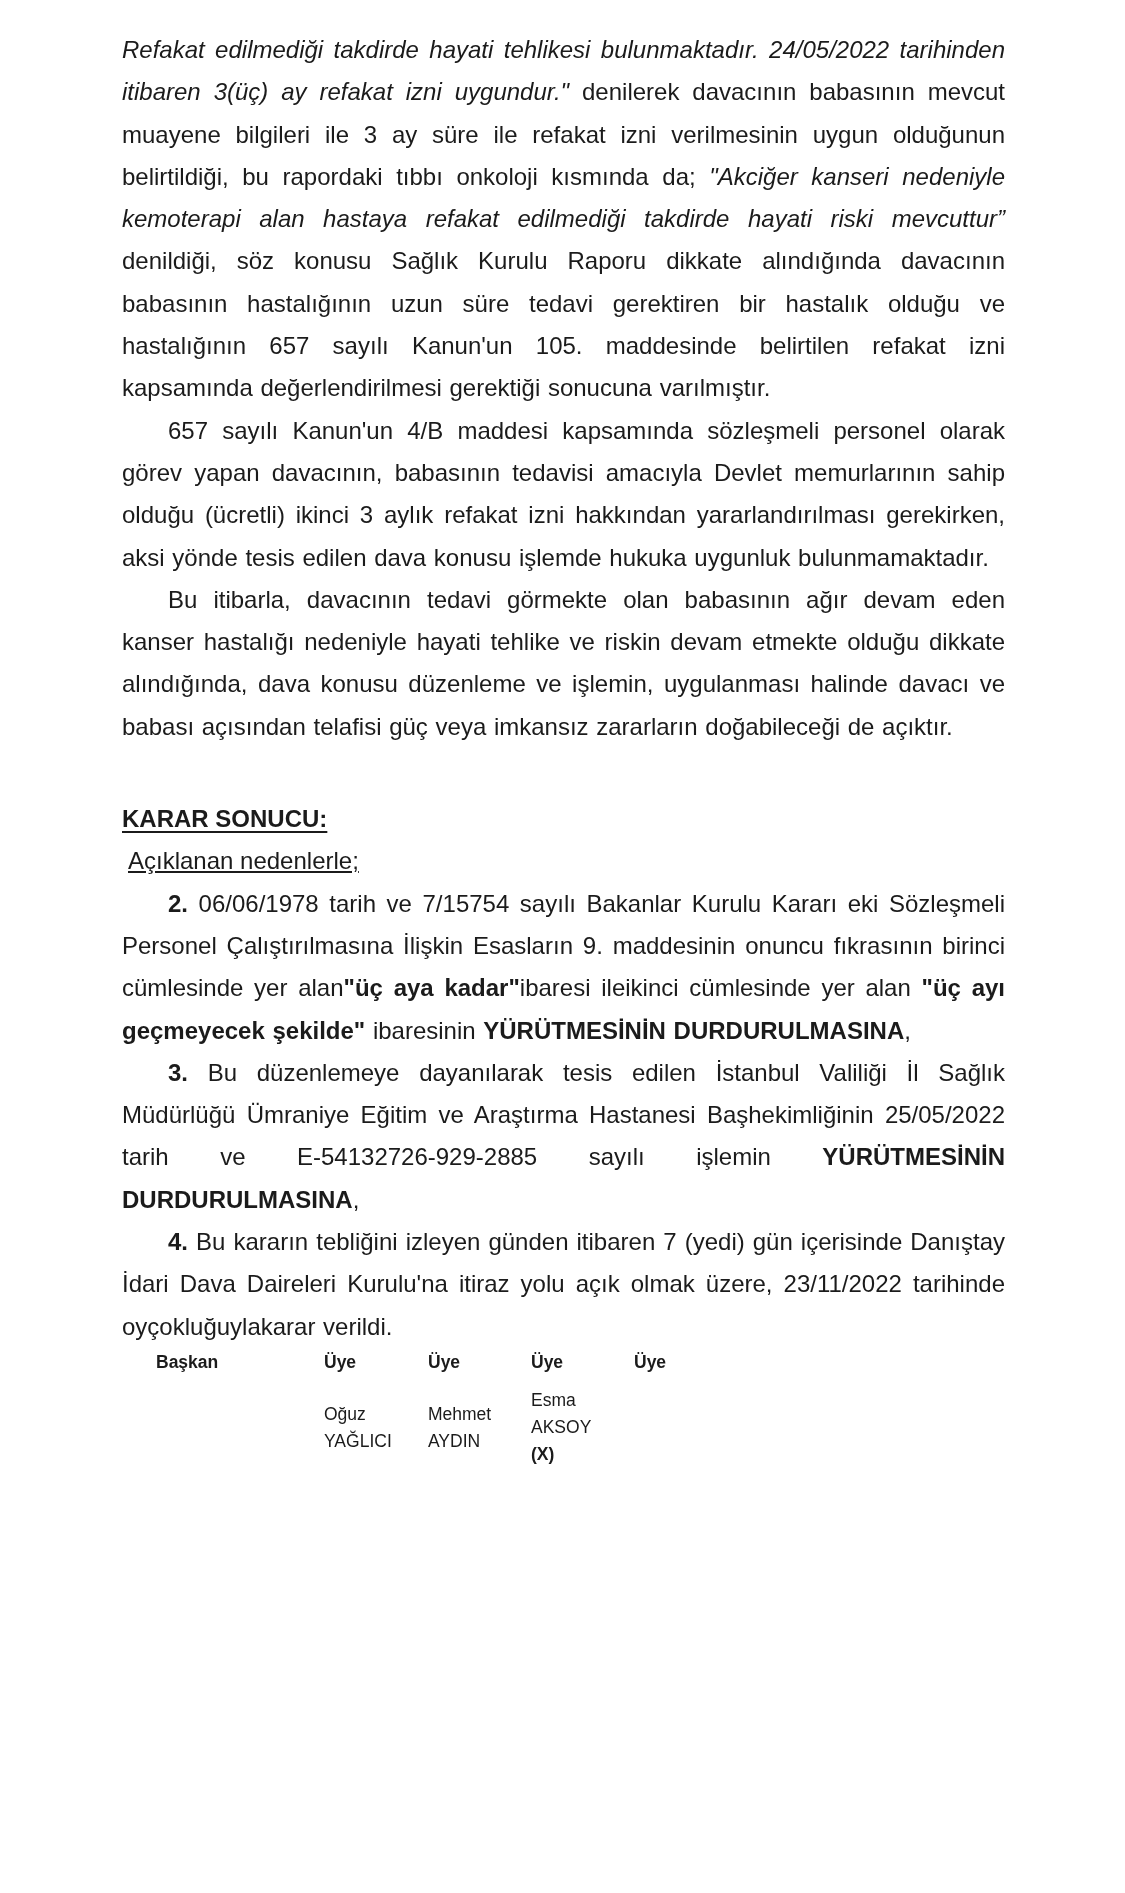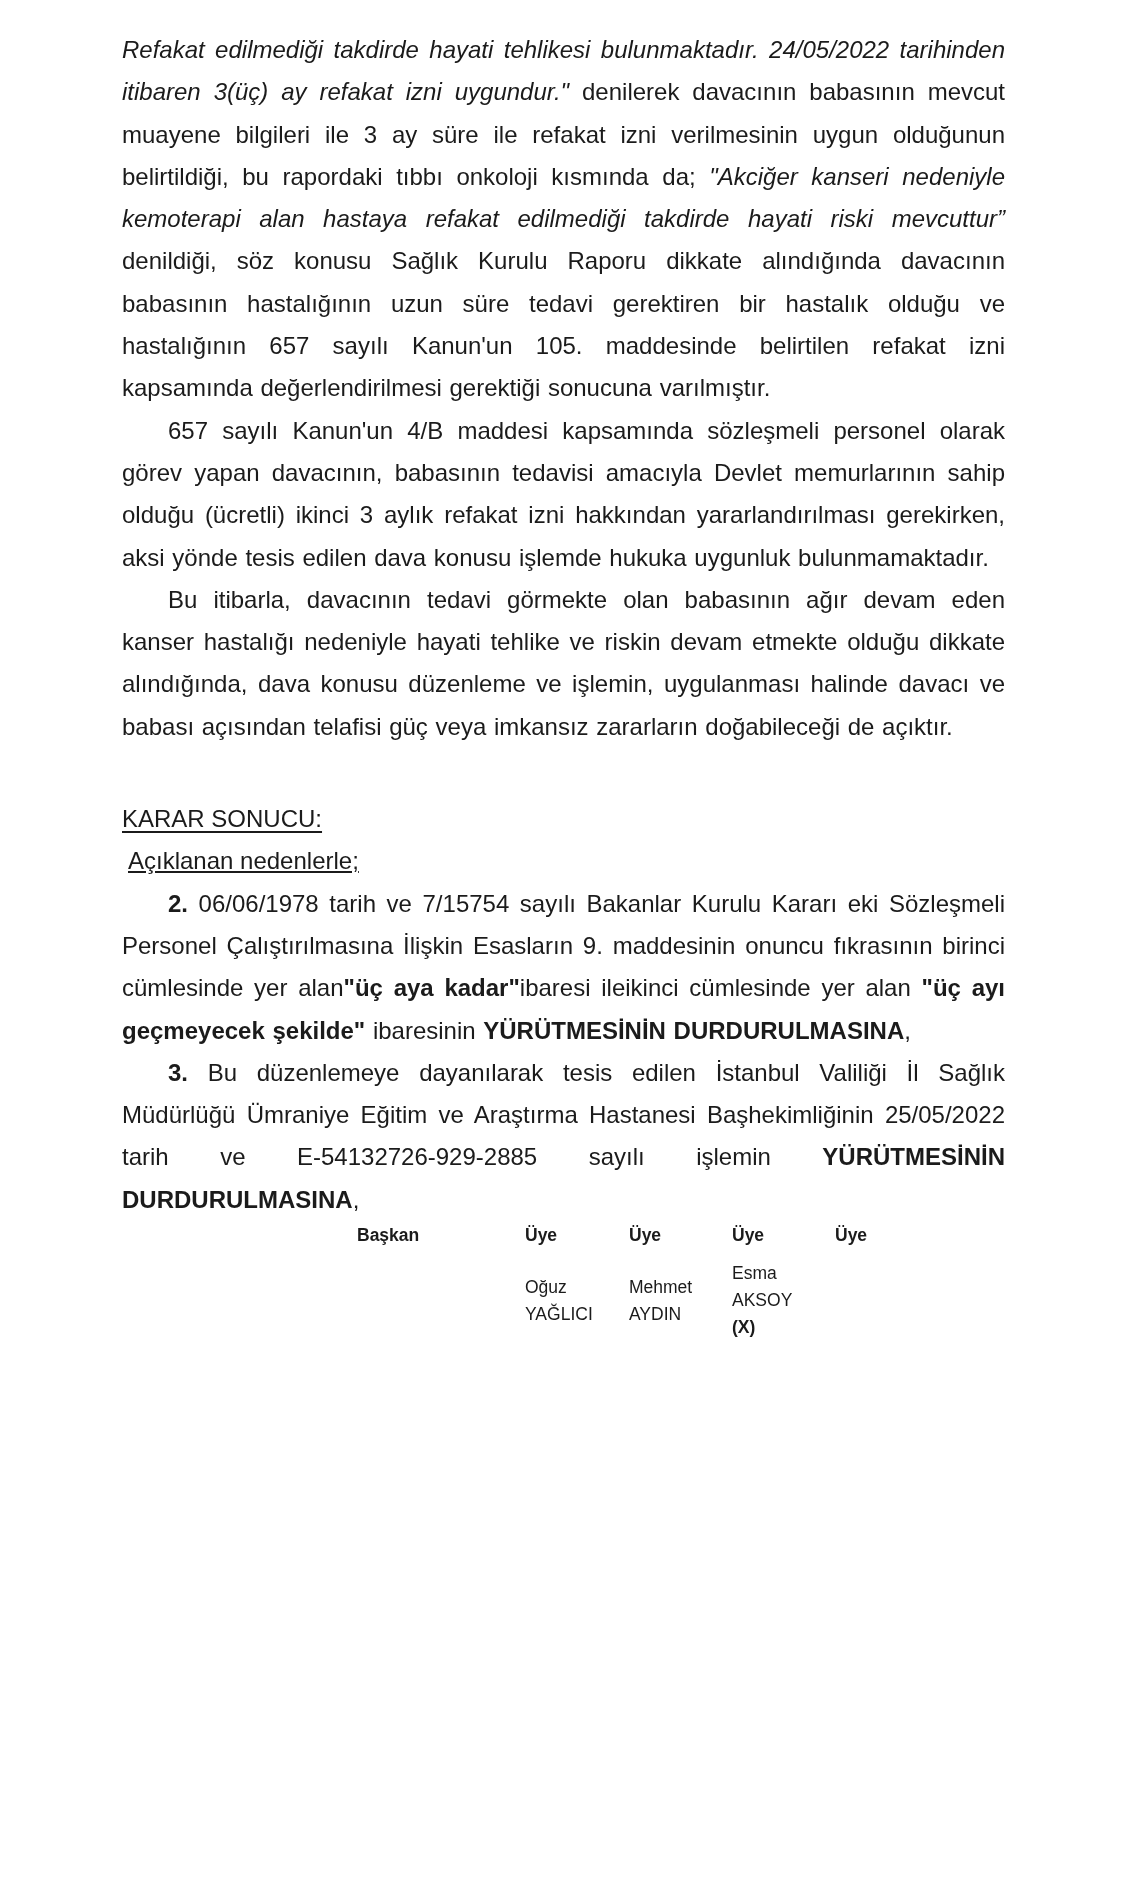--- a/index.html
+++ b/index.html
@@ -27,39 +27,38 @@
     text-justify: inter-word;
     word-spacing: 1px;
   }
   .indent { text-indent: 46px; }
   .it { font-style: italic; }
   .b  { font-weight: bold; }
   .heading {
     margin: 50px 0 0 0;
     font-size: 24px;
     line-height: 42.3px;
-    font-weight: normal;
+    font-weight: bold;
     text-align: left;
     text-decoration: underline;
     text-decoration-thickness: 2px;
     text-underline-offset: 4px;
   }
   .intro {
     margin: 0;
     padding-left: 6px;
     font-size: 24px;
     line-height: 42.3px;
     text-align: left;
     text-decoration: underline;
   }
   .sig {
     display: flex;
     margin: 2px 0 0 34px;
     font-size: 17.5px;
-    justify-content: flex-end;
   }
   .sig-col { flex: 0 0 auto; }
   .sig-col-1 { width: 168px; }
   .sig-col-2 { width: 104px; }
   .sig-col-3 { width: 103px; }
   .sig-col-4 { width: 103px; }
   .sig-col-5 { width: 170px; }
   .sig-role {
     font-weight: bold;
     line-height: 24px;
@@ -83,20 +82,21 @@
 
   <p class="heading">KARAR SONUCU:</p>
 
   <p class="intro">Açıklanan nedenlerle;</p>
 
 
   <p class="para indent"><span class="b">2.</span><span> 06/06/1978 tarih ve 7/15754 sayılı Bakanlar Kurulu Kararı eki Sözleşmeli Personel Çalıştırılmasına İlişkin Esasların 9. maddesinin onuncu fıkrasının birinci cümlesinde yer alan</span><span class="b">"üç aya kadar"</span><span>ibaresi ileikinci cümlesinde yer alan </span><span class="b">"üç ayı geçmeyecek şekilde"</span><span> ibaresinin </span><span class="b">YÜRÜTMESİNİN DURDURULMASINA</span><span>,</span></p>
 
   <p class="para indent"><span class="b">3.</span><span> Bu düzenlemeye dayanılarak tesis edilen İstanbul Valiliği İl Sağlık Müdürlüğü Ümraniye Eğitim ve Araştırma Hastanesi Başhekimliğinin 25/05/2022 tarih ve E-54132726-929-2885 sayılı işlemin </span><span class="b">YÜRÜTMESİNİN DURDURULMASINA</span><span>,</span></p>
 
+  <p class="para indent"><span class="b">4.</span><span> Bu kararın tebliğini izleyen günden itibaren 7 (yedi) gün içerisinde Danıştay İdari Dava Daireleri Kurulu'na itiraz yolu açık olmak üzere, 23/11/2022 tarihinde oyçokluğuylakarar verildi.</span></p>
 
   <div class="sig">
 
     <div class="sig-col sig-col-1">
       <div class="sig-role">Başkan</div>
     </div>
 
     <div class="sig-col sig-col-2">
       <div class="sig-role">Üye</div>
       <div class="sig-names names-low">

